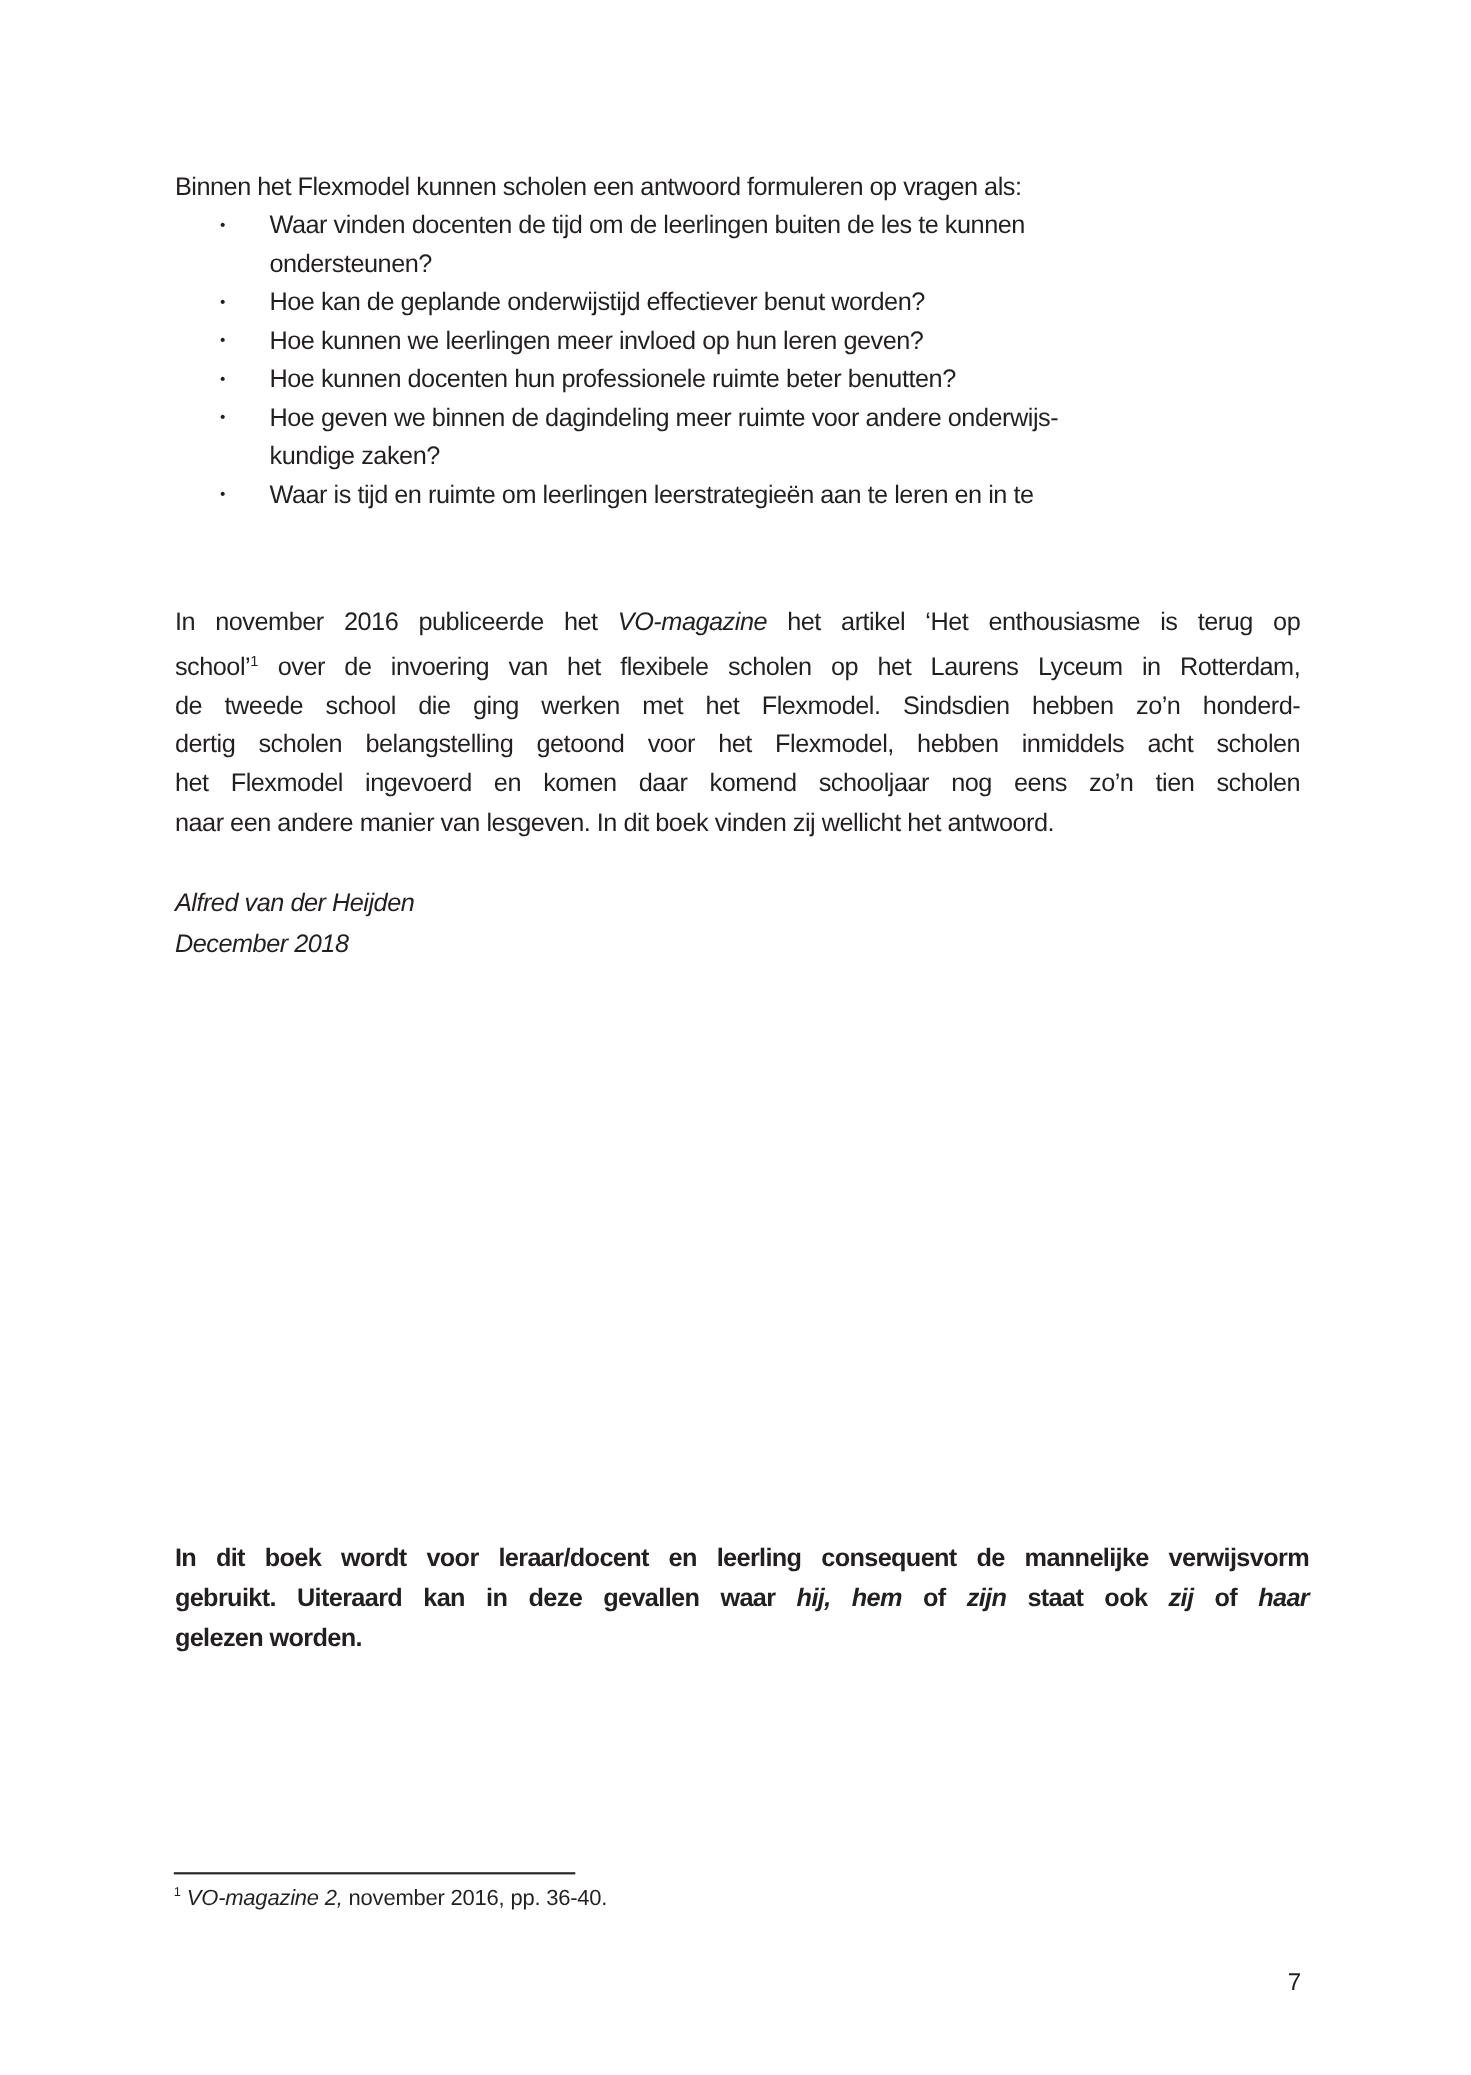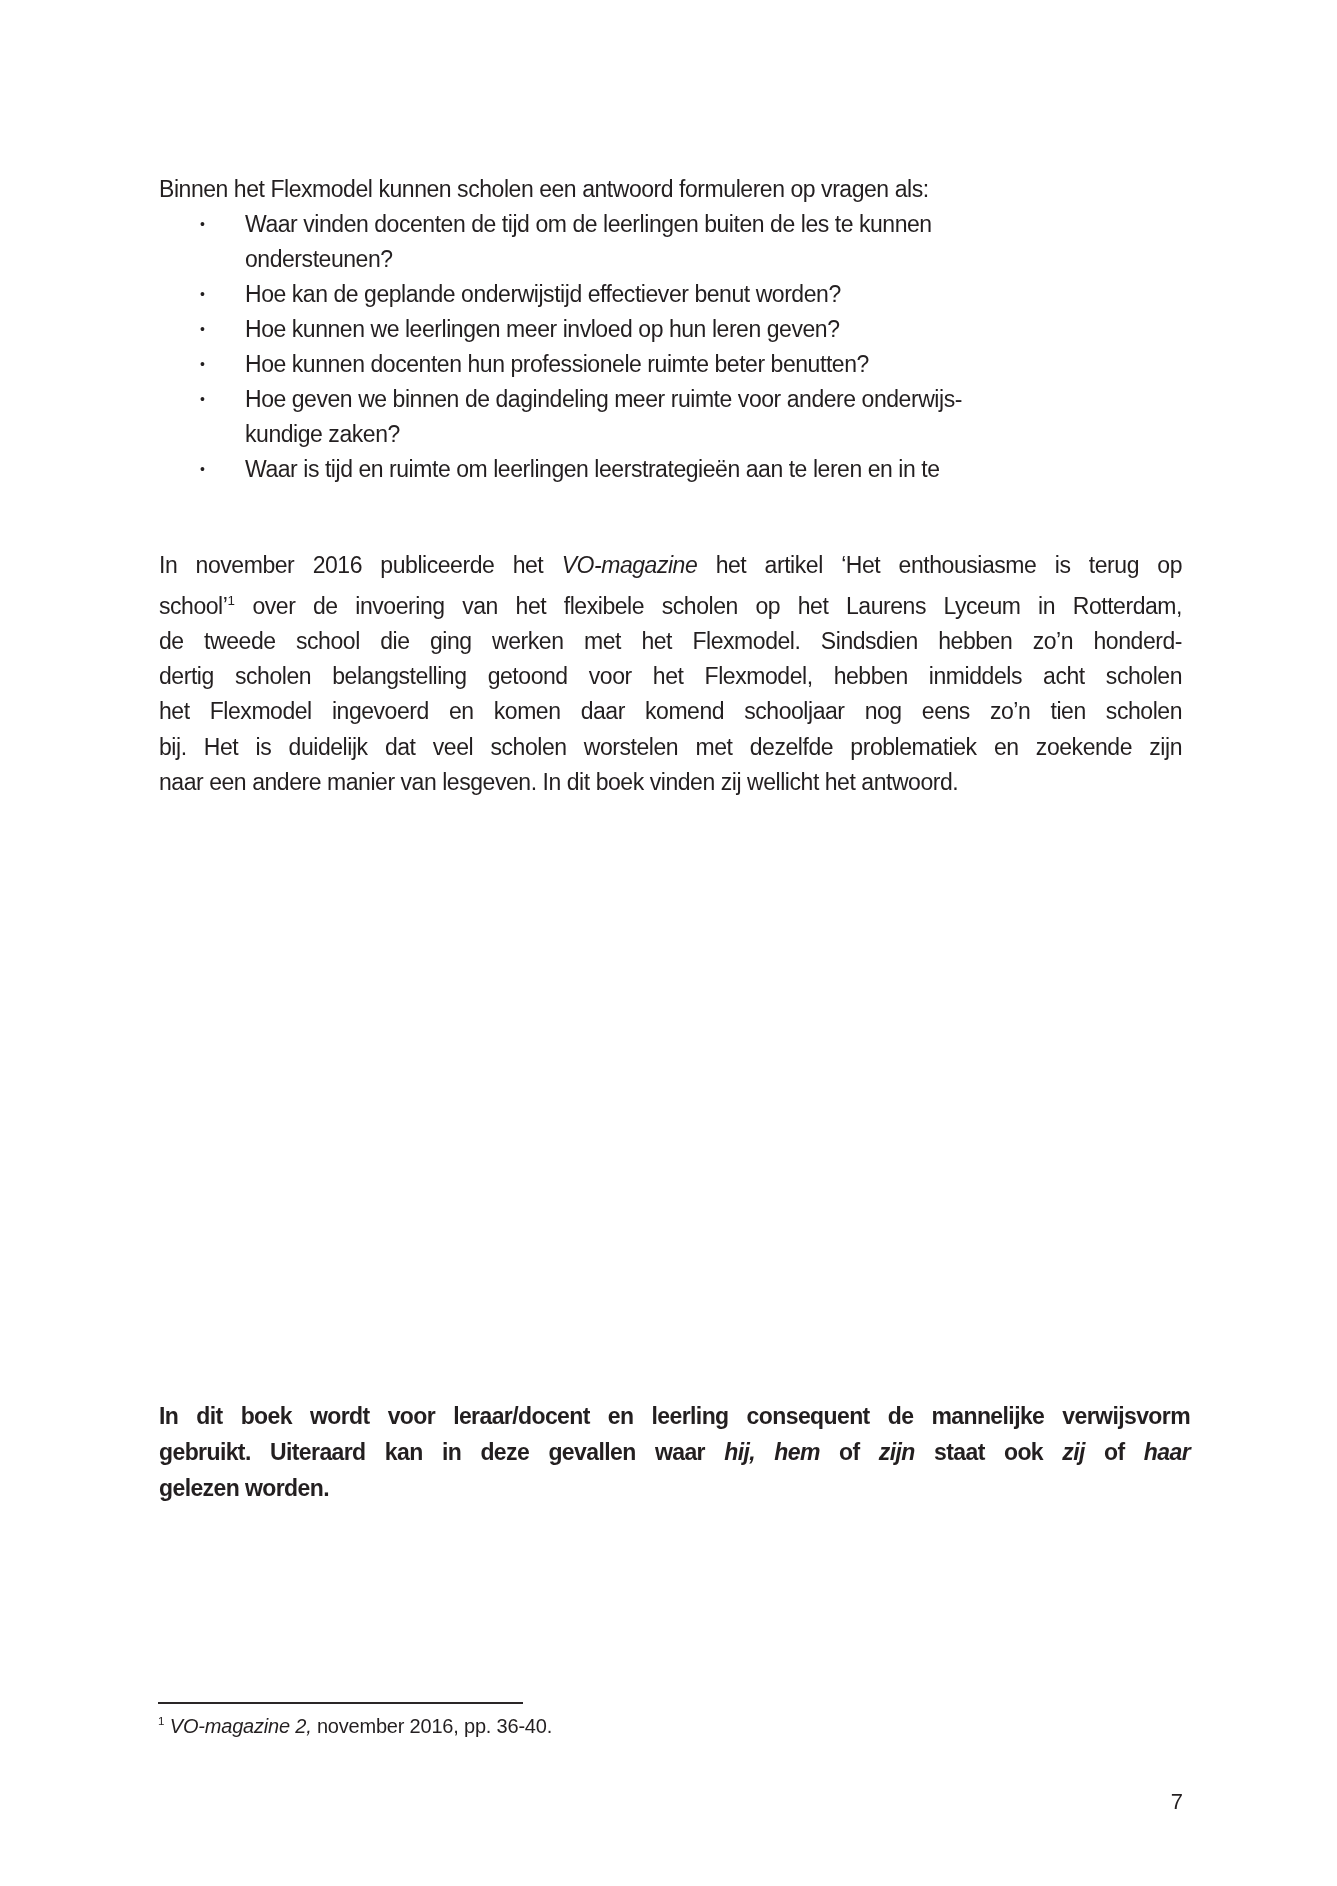--- a/index.html
+++ b/index.html
@@ -17,21 +17,21 @@
     position: absolute;
     left: 159px;
     width: 1023px;
     font-size: 23px;
     line-height: 35px;
     letter-spacing: -0.45px;
   }
   .line { min-height: 35px; }
   .just { text-align: justify; text-align-last: justify; text-justify: inter-word; }
 
-  #intro-block { top: 152px; margin-top: 20px; }
+  #intro-block { top: 152px; }
 
   .bullets { list-style: none; margin: 0; padding: 0; }
   .bullets li { position: relative; padding-left: 86px; }
   .marker {
     position: absolute; left: 41px; top: 0;
     font-size: 14px; line-height: 35px;
   }
 
   #paragraph { top: 548px; line-height: 35.2px; }
 
@@ -115,24 +115,27 @@
         </li>
       </ul>
   </section>
 
   <section class="block" id="paragraph">
       <div class="line just"><span>In november 2016 publiceerde het </span><span class="it">VO-magazine</span><span> het artikel ‘Het enthousiasme is terug op</span></div>
       <div class="line just"><span>school’</span><span class="sup">1</span><span> over de invoering van het flexibele scholen op het Laurens Lyceum in Rotterdam,</span></div>
       <div class="line just"><span>de tweede school die ging werken met het Flexmodel. Sindsdien hebben zo’n honderd-</span></div>
       <div class="line just"><span>dertig scholen belangstelling getoond voor het Flexmodel, hebben inmiddels acht scholen</span></div>
       <div class="line just"><span>het Flexmodel ingevoerd en komen daar komend schooljaar nog eens zo’n tien scholen</span></div>
-      <div class="line just"><span>bij. Het is duidelijk dat veel scholen worstelen met dezelfde problematiek en zoekende zijn</span></div>
       <div class="line"><span>naar een andere manier van lesgeven. In dit boek vinden zij wellicht het antwoord.</span></div>
     </section>
 
+  <section class="block" id="signature">
+    <div class="line">Alfred van der Heijden</div>
+    <div class="line">December 2018</div>
+  </section>
 
   <section class="block" id="note">
       <div class="line just"><span>In dit boek wordt voor leraar/docent en leerling consequent de mannelijke verwijsvorm</span></div>
       <div class="line just"><span>gebruikt. Uiteraard kan in deze gevallen waar </span><span class="it">hij, hem</span><span> of </span><span class="it">zijn</span><span> staat ook </span><span class="it">zij</span><span> of </span><span class="it">haar</span></div>
       <div class="line"><span>gelezen worden.</span></div>
     </section>
 
   <div id="footnote-rule"></div>
   <div id="footnote"><span class="sup">1</span><span> </span><span class="it">VO-magazine 2,</span><span> november 2016, pp. 36-40.</span></div>
 

